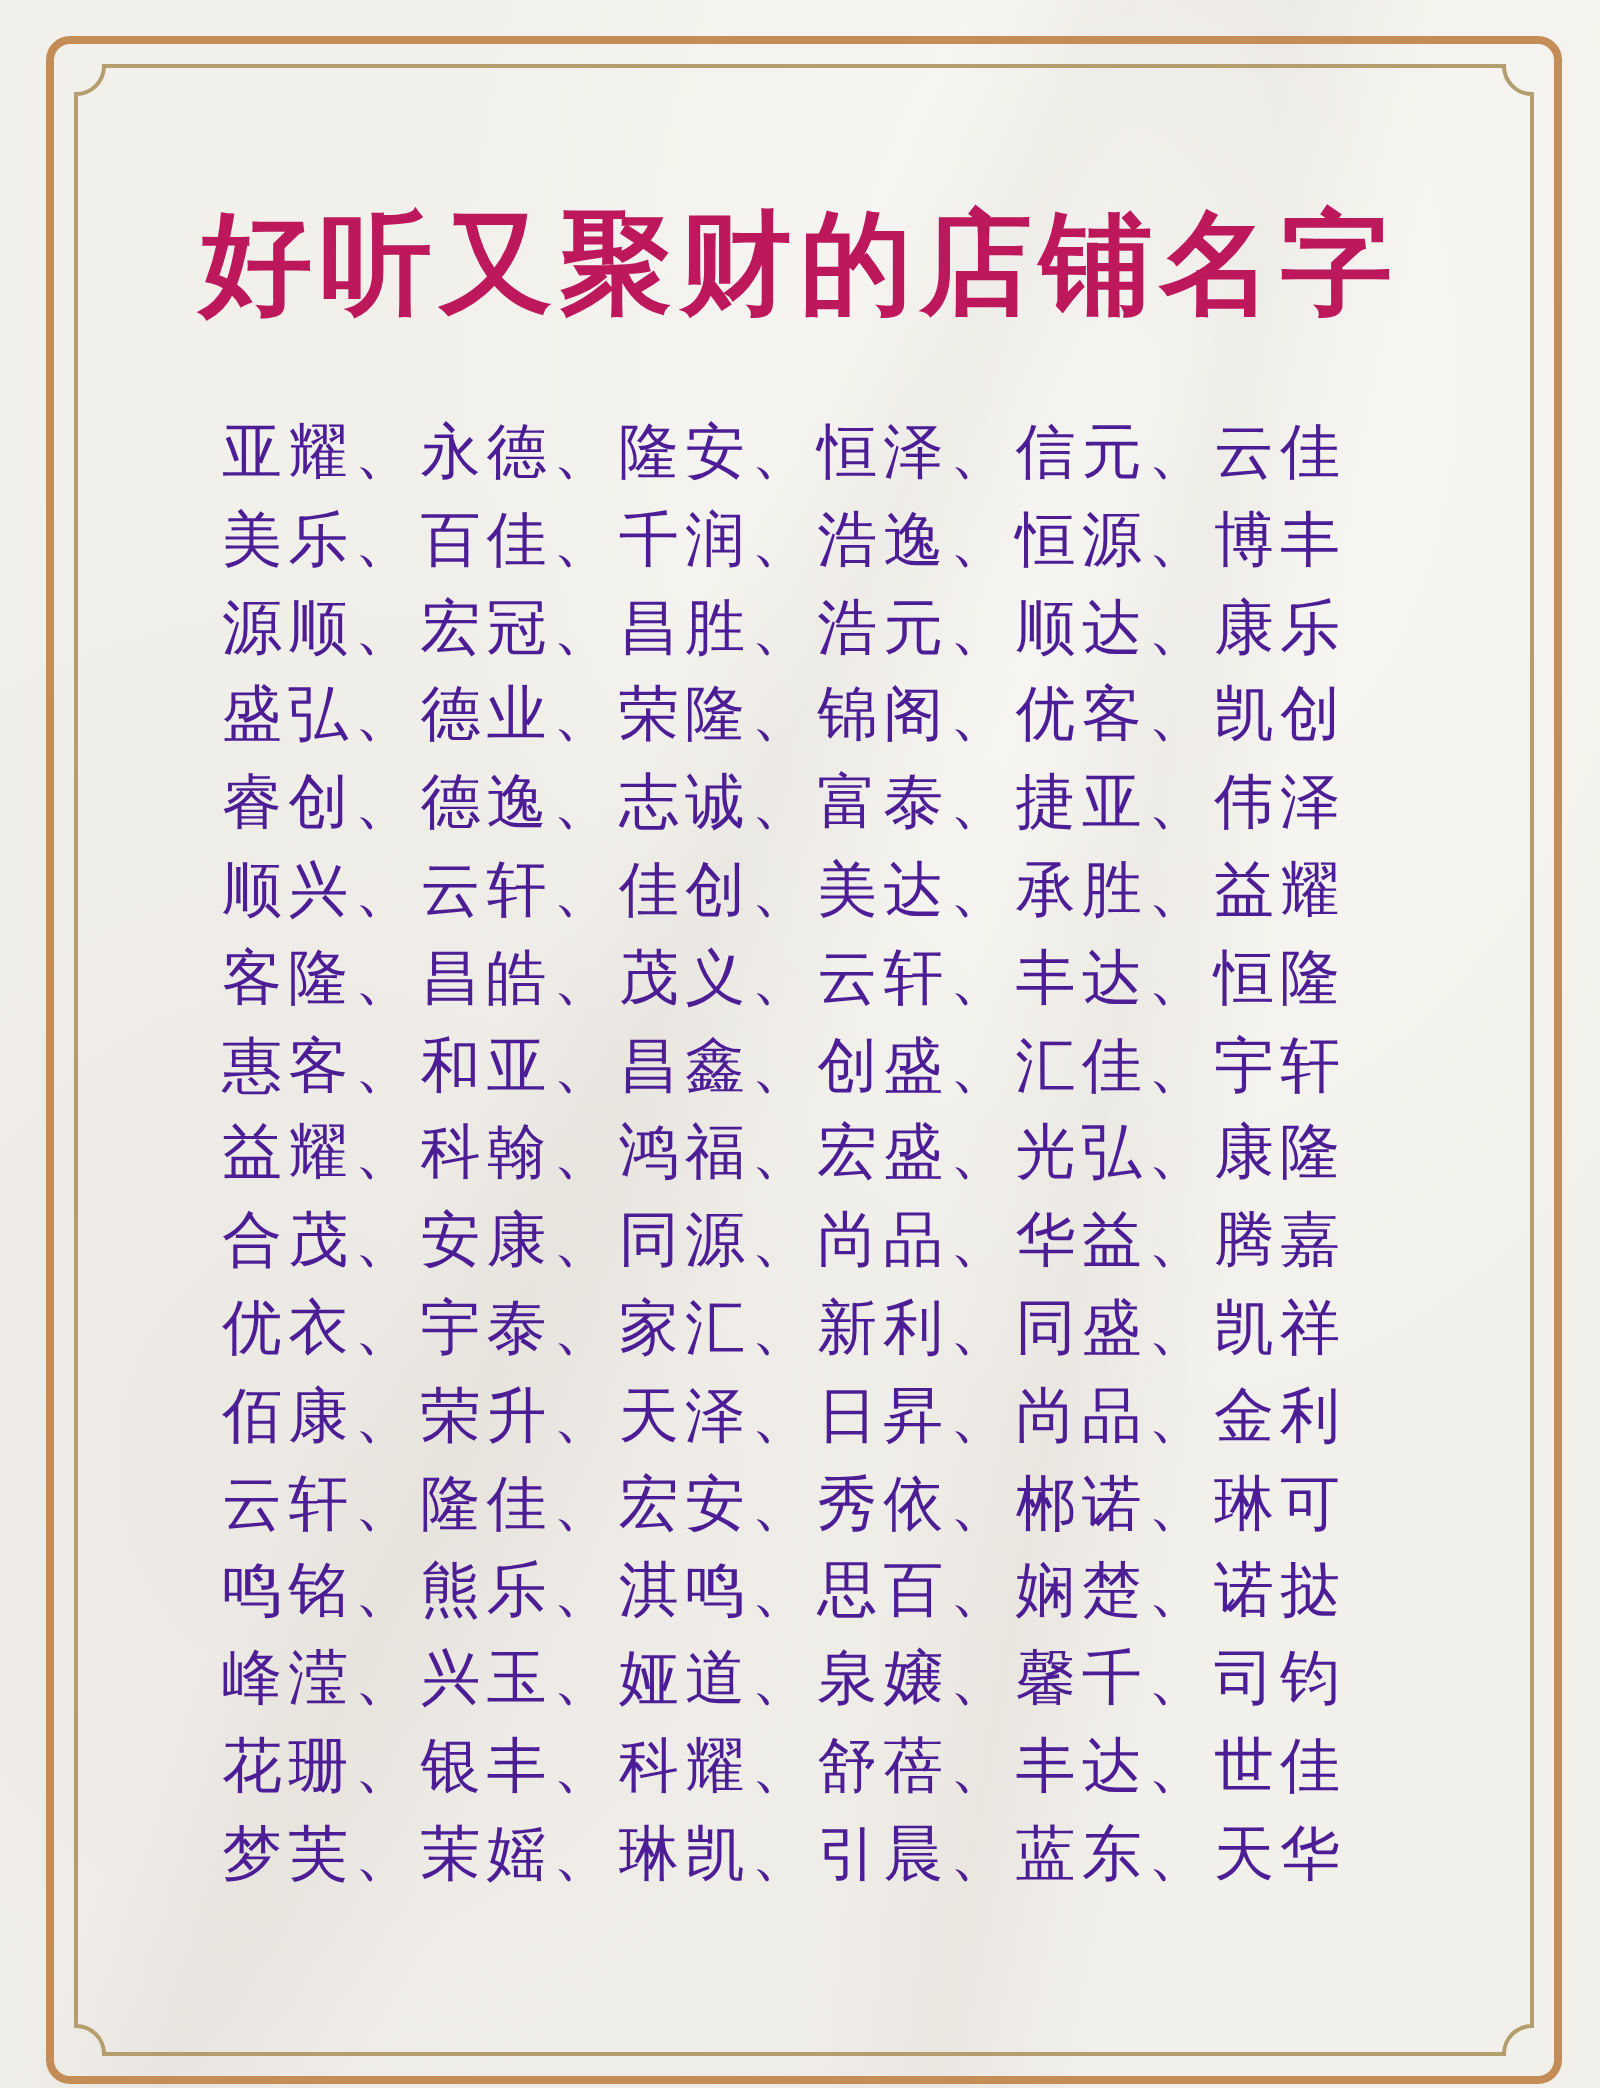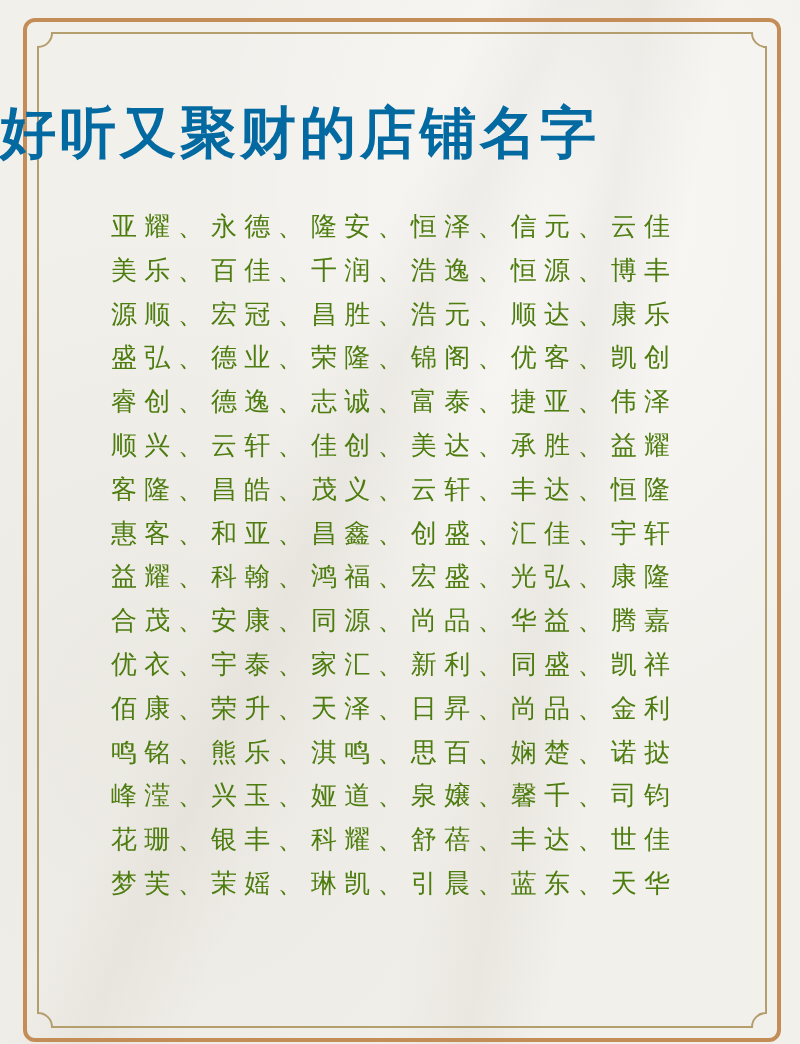--- a/index.html
+++ b/index.html
@@ -20,37 +20,38 @@
       linear-gradient(100deg, transparent 58%, rgba(212,207,197,.25) 66%, transparent 74%),
       radial-gradient(ellipse at 72% 18%, rgba(255,255,255,.55), transparent 45%),
       radial-gradient(ellipse at 20% 70%, rgba(223,219,211,.35), transparent 50%);
     pointer-events:none;
   }
   .frame{position:absolute;inset:0;}
   .page-title{
     position:absolute;
     top:101px;left:0;width:100%;
     margin:0;
+    text-align:center;
     font-size:56px;
     line-height:64px;
     font-weight:900;
     letter-spacing:4px;
-    color:#0369a1;
+    color:#be185d;
   }
   .names{
     position:absolute;
     left:111px;
     top:205px;
     width:559px;
   }
   .name-row{
     height:43.8px;
     line-height:43.8px;
-    font-size:26px;
-    color:#4d7c0f;
+    font-size:30px;
+    color:#4c1d95;
     white-space:nowrap;
     text-align:justify;
     text-align-last:justify;
     -moz-text-align-last:justify;
   }
 </style>
 </head>
 <body>
 
 <div class="poster">
@@ -77,19 +78,20 @@
     <div class="name-row">源顺、宏冠、昌胜、浩元、顺达、康乐</div>
     <div class="name-row">盛弘、德业、荣隆、锦阁、优客、凯创</div>
     <div class="name-row">睿创、德逸、志诚、富泰、捷亚、伟泽</div>
     <div class="name-row">顺兴、云轩、佳创、美达、承胜、益耀</div>
     <div class="name-row">客隆、昌皓、茂义、云轩、丰达、恒隆</div>
     <div class="name-row">惠客、和亚、昌鑫、创盛、汇佳、宇轩</div>
     <div class="name-row">益耀、科翰、鸿福、宏盛、光弘、康隆</div>
     <div class="name-row">合茂、安康、同源、尚品、华益、腾嘉</div>
     <div class="name-row">优衣、宇泰、家汇、新利、同盛、凯祥</div>
     <div class="name-row">佰康、荣升、天泽、日昇、尚品、金利</div>
+    <div class="name-row">云轩、隆佳、宏安、秀依、郴诺、琳可</div>
     <div class="name-row">鸣铭、熊乐、淇鸣、思百、娴楚、诺挞</div>
     <div class="name-row">峰滢、兴玉、娅道、泉嬢、馨千、司钧</div>
     <div class="name-row">花珊、银丰、科耀、舒蓓、丰达、世佳</div>
     <div class="name-row">梦芙、茉媱、琳凯、引晨、蓝东、天华</div>
   </div>
 
 </div>
 
 </body></html>

